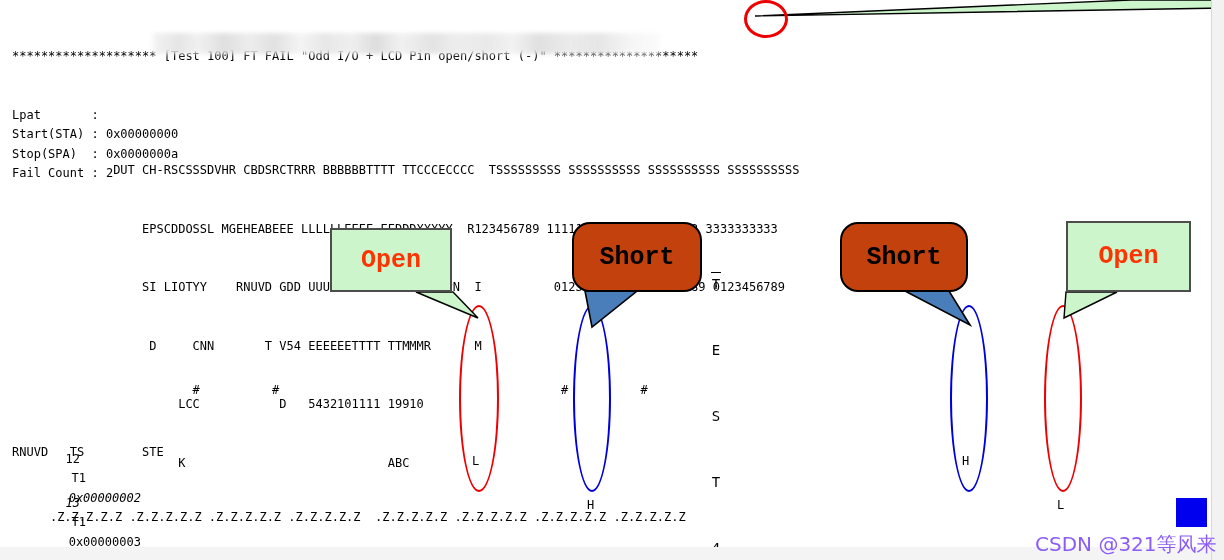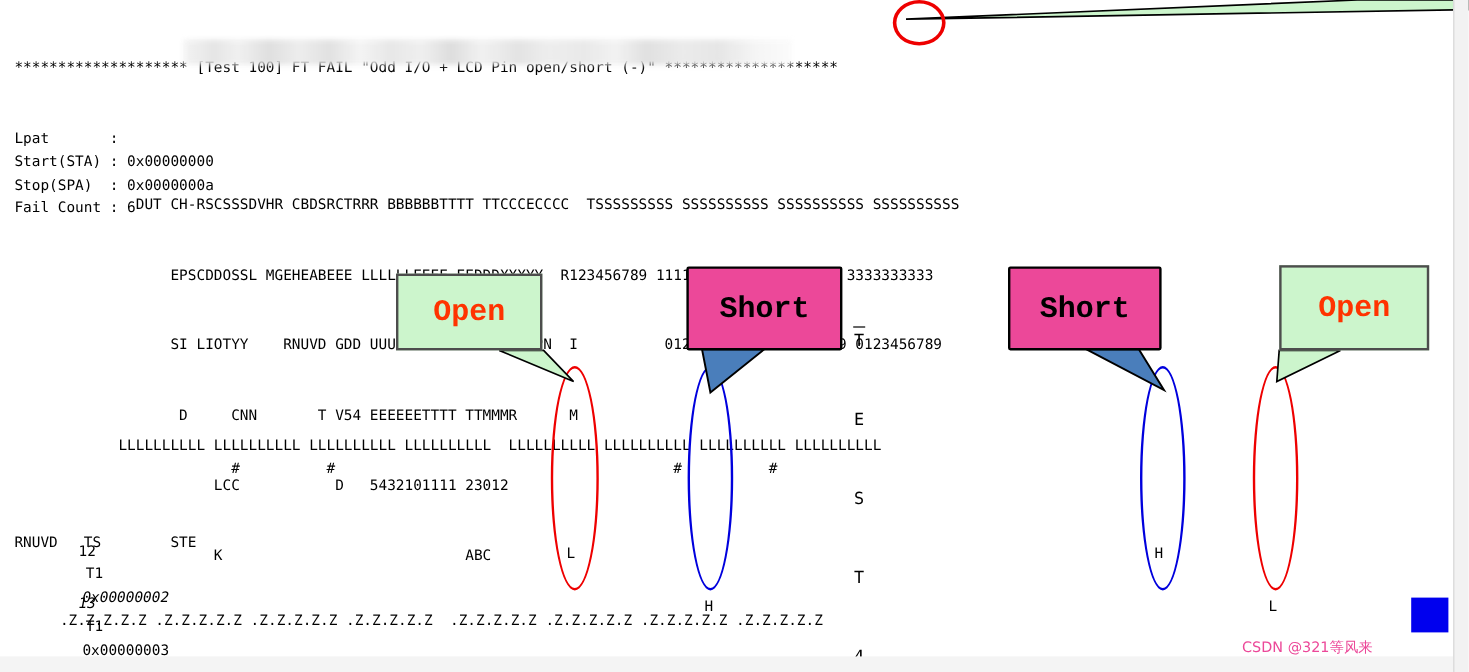--- a/index.html
+++ b/index.html
@@ -56,23 +56,23 @@
     font-family: Liberation Mono, monospace;
     font-weight: bold;
   }
   .callout.open {
     background: #ccf5cc;
     border: 2px solid #4d4d4d;
     color: #ff3300;
     font-size: 25px;
   }
   .callout.short {
-    background: #ec4899;
+    background: #c2410c;
     border: 2.5px solid #000000;
-    border-radius: 2px;
+    border-radius: 18px;
     color: #000000;
     font-size: 25px;
   }
   .tail { position: absolute; overflow: visible; pointer-events: none; }
 
   
   .ellipse {
     position: absolute;
     border-radius: 50%;
     background: transparent;
@@ -93,22 +93,22 @@
   #blue-square {
     position: absolute;
     left: 1176px; top: 498px;
     width: 31px; height: 29px;
     background: #0000ee;
   }
   #watermark {
     position: absolute;
     left: 1035px; top: 531px;
     font-family: "DejaVu Sans", "Liberation Sans", sans-serif;
-    font-size: 12px;
-    color: #ec4899;
+    font-size: 20px;
+    color: #8b5cf6;
     white-space: pre;
   }
   #right-gutter {
     position: absolute;
     left: 1211px; top: 0;
     width: 13px; height: 560px;
     background: #f2f2f2;
     border-left: 1px solid #d8d8d8;
   }
   #bottom-strip {
@@ -121,43 +121,42 @@
 </head>
 <body>
 
 <div id="stage">
 
   <div class="mono" id="header-block">
     <div>******************** [Test 100] FT FAIL "Odd I/O + LCD Pin open/short (-)" ********************</div>
     <div>Lpat       :
 Start(STA) : 0x00000000
 Stop(SPA)  : 0x0000000a
-Fail Count : 6</div>
+Fail Count : 2</div>
   </div>
 
   <div id="lpat-redaction"></div>
 
   <div class="mono" id="grid-block">
     <div>              DUT CH-RSCSSSDVHR CBDSRCTRRR BBBBBBTTTT TTCCCECCCC  TSSSSSSSSS SSSSSSSSSS SSSSSSSSSS SSSSSSSSSS</div>
     <div>                  EPSCDDOSSL MGEHEABEEE LLLLLLEEEE EEDDDXXXYY  R123456789 1111111111 2222222222 3333333333</div>
     <div>                  SI LIOTYY    RNUVD GDD UUUUUUSSSS SSUUUVPNPN  I          0123456789 0123456789 0123456789</div>
     <div>                   D     CNN       T V54 EEEEEETTTT TTMMMR      M</div>
-    <div>                       LCC           D   5432101111 23012</div>
+    <div>                       LCC           D   5432101111 19910</div>
     <div>                       K                            ABC</div>
   </div>
 
   <div class="mono" id="vert-test">
     <div><span class="ovl">T</span></div>
     <div>E</div>
     <div>S</div>
     <div>T</div>
     <div>4</div>
   </div>
 
-  <div class="mono" style="left:12px; top:362px;">            LLLLLLLLLL LLLLLLLLLL LLLLLLLLLL LLLLLLLLLL  LLLLLLLLLL LLLLLLLLLL LLLLLLLLLL LLLLLLLLLL</div>
   <div class="mono" style="left:12px; top:381px;">                         #          #                                       #          #</div>
 
   <div class="mono" id="rows-block">
     <div>RNUVD   TS        STE</div>
   </div>
 
   <div class="mono" style="left:12px; top:430px;">
     <span style="display:inline-block;width:39px;text-align:right;">12</span>
     <span style="display:inline-block;width:45px;text-align:right;">T1</span>
     <span style="display:inline-block;width:100px;text-align:right;font-style:italic;">0x00000002</span>

